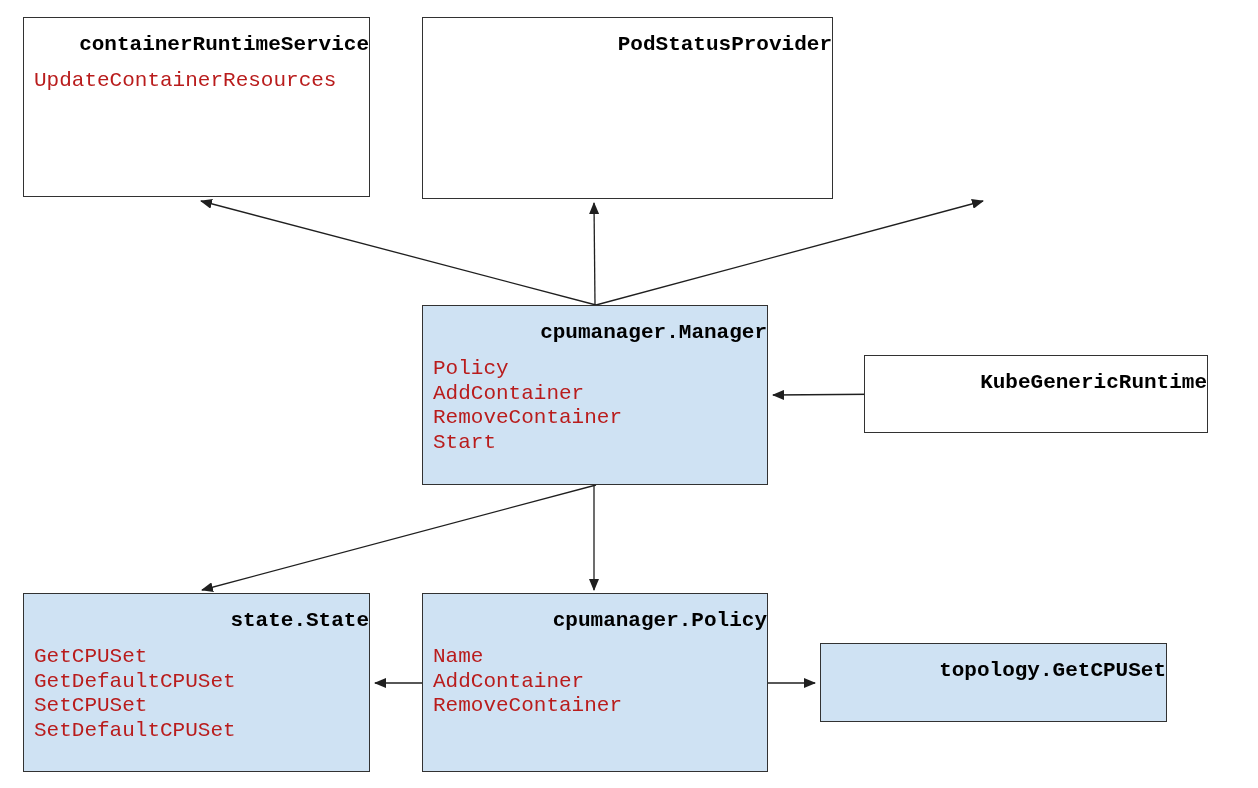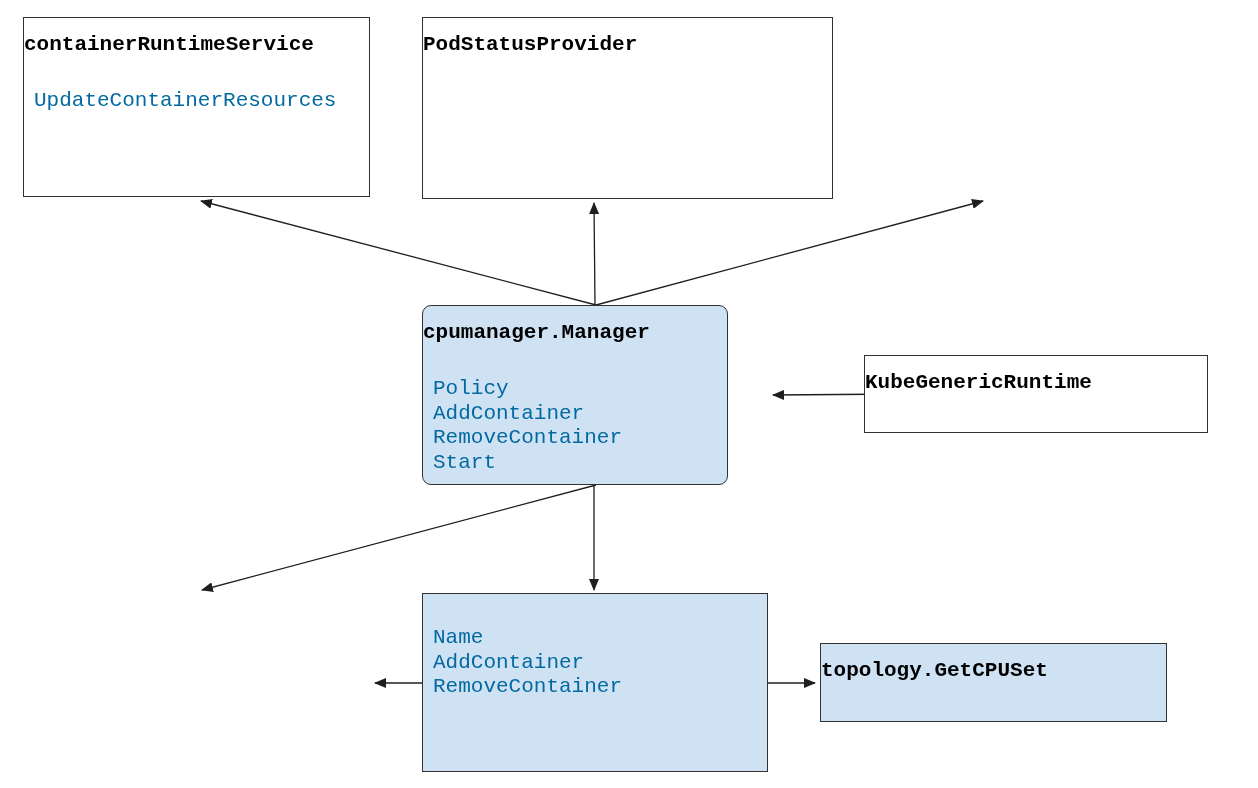--- a/index.html
+++ b/index.html
@@ -27,33 +27,33 @@
     position: absolute;
     box-sizing: border-box;
     background: #ffffff;
     border: 1.5px solid #323232;
   }
   .box.hl {
     background: #cfe2f3;
   }
   .box .title {
     margin-top: 14px;
-    text-align: left;
+    text-align: right;
     font-weight: bold;
     font-size: 21px;
     line-height: 25px;
     color: #000000;
     white-space: pre;
   }
   .box .methods {
-    margin-top: 32px;
+    margin-top: 12px;
     padding-left: 10px;
     font-size: 21px;
     line-height: 24.5px;
-    color: #0369a1;
+    color: #b91c1c;
   }
   .box .methods .method {
     white-space: pre;
   }
 </style>
 </head>
 <body>
 
 <div class="canvas">
 
@@ -78,36 +78,46 @@
     <div class="methods">
       <div class="method">UpdateContainerResources</div>
     </div>
   </div>
 
   <div class="box" style="left:422px; top:17px; width:411px; height:182px;">
     <div class="title">PodStatusProvider</div>
   </div>
 
 
-  <div class="box hl" style="left:422px; top:305px; width:306px; height:180px;border-radius:9px;">
+  <div class="box hl" style="left:422px; top:305px; width:346px; height:180px;">
     <div class="title">cpumanager.Manager</div>
     <div class="methods">
       <div class="method">Policy</div>
       <div class="method">AddContainer</div>
       <div class="method">RemoveContainer</div>
       <div class="method">Start</div>
     </div>
   </div>
 
   <div class="box" style="left:864px; top:355px; width:344px; height:78px;">
     <div class="title">KubeGenericRuntime</div>
   </div>
 
+  <div class="box hl" style="left:23px; top:593px; width:347px; height:179px;">
+    <div class="title">state.State</div>
+    <div class="methods">
+      <div class="method">GetCPUSet</div>
+      <div class="method">GetDefaultCPUSet</div>
+      <div class="method">SetCPUSet</div>
+      <div class="method">SetDefaultCPUSet</div>
+    </div>
+  </div>
 
   <div class="box hl" style="left:422px; top:593px; width:346px; height:179px;">
+    <div class="title">cpumanager.Policy</div>
     <div class="methods">
       <div class="method">Name</div>
       <div class="method">AddContainer</div>
       <div class="method">RemoveContainer</div>
     </div>
   </div>
 
   <div class="box hl" style="left:820px; top:643px; width:347px; height:79px;">
     <div class="title">topology.GetCPUSet</div>
   </div>

